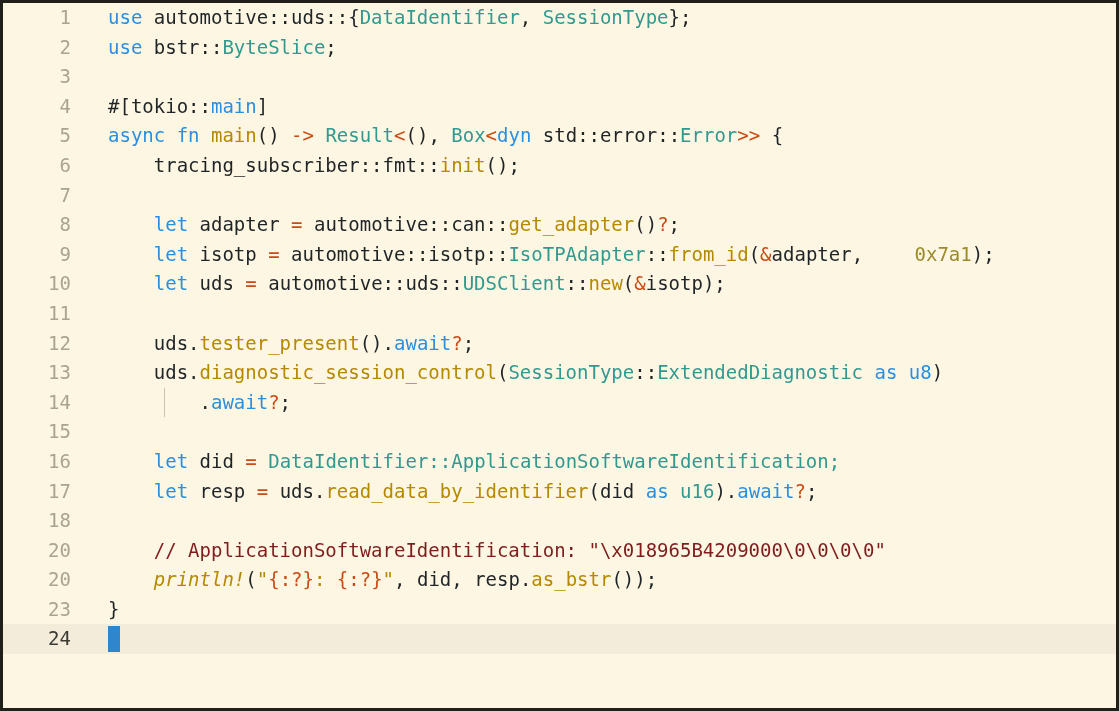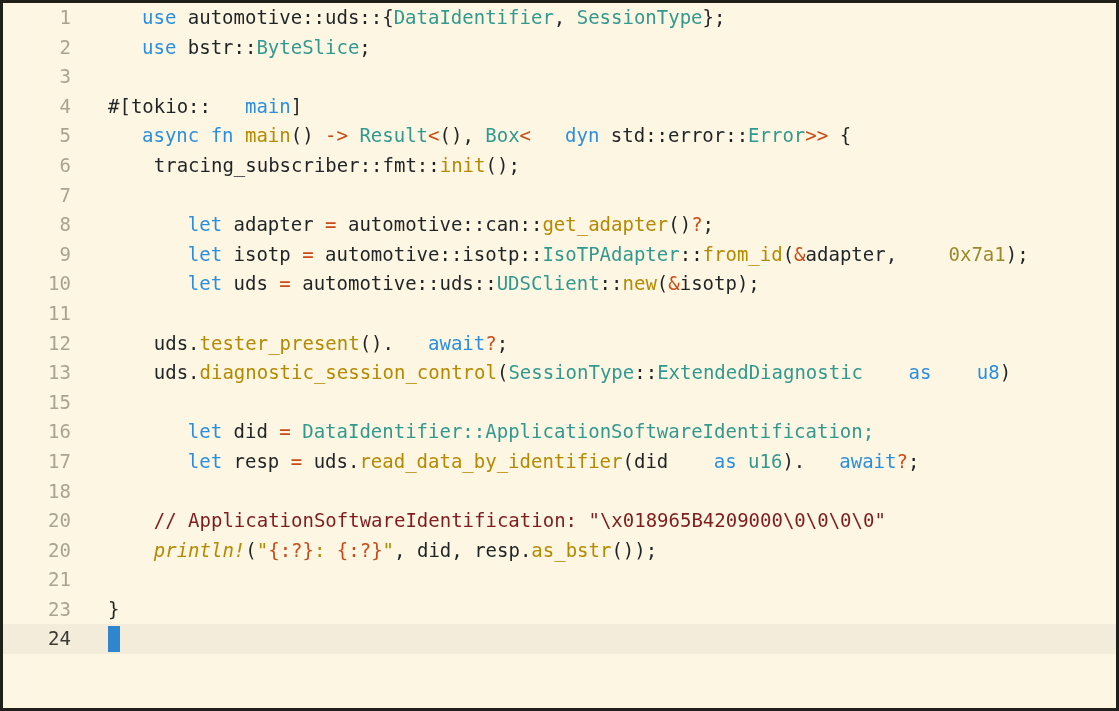--- a/index.html
+++ b/index.html
@@ -53,21 +53,21 @@
   }
   .content {
     position: absolute;
     left: 105px;
     top: 0;
     right: 0;
     white-space: pre;
     color: #1f2426;
   }
   
-  .kw      { color: #2a8fe0; margin-left: 34px; }   
+  .kw      { color: #2a8fe0; }   
   .ty      { color: #31998f; }   
   .fnc     { color: #b58900; }   
   .op      { color: #cb4b16; }   
   .num     { color: #9a8a2a; margin-left: 40px; }   
   .str     { color: #b58900; }   
   .fmt     { color: #cb4b16; }   
   .cmt     { color: #7f1d1d; }   
   .pln     { color: #1f2426; }   
   .mac     { color: #b58900; font-style: italic; }   
 
@@ -97,23 +97,23 @@
       <div class="line"><div class="gutter">4</div><div class="content"><span class="pln">#[tokio::</span><span class="kw">main</span><span class="pln">]</span></div></div>
       <div class="line"><div class="gutter">5</div><div class="content"><span class="kw">async fn</span><span class="pln"> </span><span class="fnc">main</span><span class="pln">() </span><span class="op">-&gt;</span><span class="pln"> </span><span class="ty">Result</span><span class="op">&lt;</span><span class="pln">(), </span><span class="ty">Box</span><span class="op">&lt;</span><span class="kw">dyn</span><span class="pln"> std::error::</span><span class="ty">Error</span><span class="op">&gt;&gt;</span><span class="pln"> {</span></div></div>
       <div class="line"><div class="gutter">6</div><div class="content"><span class="pln">    tracing_subscriber::fmt::</span><span class="fnc">init</span><span class="pln">();</span></div></div>
       <div class="line"><div class="gutter">7</div><div class="content"></div></div>
       <div class="line"><div class="gutter">8</div><div class="content"><span class="pln">    </span><span class="kw">let</span><span class="pln"> adapter </span><span class="op">=</span><span class="pln"> automotive::can::</span><span class="fnc">get_adapter</span><span class="pln">()</span><span class="op">?</span><span class="pln">;</span></div></div>
       <div class="line"><div class="gutter">9</div><div class="content"><span class="pln">    </span><span class="kw">let</span><span class="pln"> isotp </span><span class="op">=</span><span class="pln"> automotive::isotp::</span><span class="ty">IsoTPAdapter</span><span class="pln">::</span><span class="fnc">from_id</span><span class="pln">(</span><span class="op">&amp;</span><span class="pln">adapter, </span><span class="num">0x7a1</span><span class="pln">);</span></div></div>
       <div class="line"><div class="gutter">10</div><div class="content"><span class="pln">    </span><span class="kw">let</span><span class="pln"> uds </span><span class="op">=</span><span class="pln"> automotive::uds::</span><span class="ty">UDSClient</span><span class="pln">::</span><span class="fnc">new</span><span class="pln">(</span><span class="op">&amp;</span><span class="pln">isotp);</span></div></div>
       <div class="line"><div class="gutter">11</div><div class="content"></div></div>
       <div class="line"><div class="gutter">12</div><div class="content"><span class="pln">    uds.</span><span class="fnc">tester_present</span><span class="pln">().</span><span class="kw">await</span><span class="op">?</span><span class="pln">;</span></div></div>
       <div class="line"><div class="gutter">13</div><div class="content"><span class="pln">    uds.</span><span class="fnc">diagnostic_session_control</span><span class="pln">(</span><span class="ty">SessionType</span><span class="pln">::</span><span class="ty">ExtendedDiagnostic</span><span class="pln"> </span><span class="kw">as</span><span class="pln"> </span><span class="kw">u8</span><span class="pln">)</span></div></div>
+      <div class="line"><div class="gutter">14</div><div class="indent-guide" style="left: 161px;"></div><div class="content"><span class="pln">        .</span><span class="kw">await</span><span class="op">?</span><span class="pln">;</span></div></div>
       <div class="line"><div class="gutter">15</div><div class="content"></div></div>
       <div class="line"><div class="gutter">16</div><div class="content"><span class="pln">    </span><span class="kw">let</span><span class="pln"> did </span><span class="op">=</span><span class="pln"> </span><span class="ty">DataIdentifier</span><span class="ty">::</span><span class="ty">ApplicationSoftwareIdentification</span><span class="ty">;</span></div></div>
       <div class="line"><div class="gutter">17</div><div class="content"><span class="pln">    </span><span class="kw">let</span><span class="pln"> resp </span><span class="op">=</span><span class="pln"> uds.</span><span class="fnc">read_data_by_identifier</span><span class="pln">(did </span><span class="kw">as</span><span class="pln"> </span><span class="ty">u16</span><span class="pln">).</span><span class="kw">await</span><span class="op">?</span><span class="pln">;</span></div></div>
       <div class="line"><div class="gutter">18</div><div class="content"></div></div>
       <div class="line"><div class="gutter">20</div><div class="content"><span class="pln">    </span><span class="cmt">// ApplicationSoftwareIdentification: "\x018965B4209000\0\0\0\0"</span></div></div>
       <div class="line"><div class="gutter">20</div><div class="content"><span class="pln">    </span><span class="mac">println!</span><span class="pln">(</span><span class="str">"</span><span class="fmt">{:?}</span><span class="str">: </span><span class="fmt">{:?}</span><span class="str">"</span><span class="pln">, did, resp.</span><span class="fnc">as_bstr</span><span class="pln">());</span></div></div>
-      <div class="line"><div class="gutter">21</div><div class="content"></div></div>
       <div class="line"><div class="gutter">23</div><div class="content"><span class="pln">}</span></div></div>
       <div class="line active"><div class="gutter">24</div><div class="content"></div><div class="cursor" style="left: 105px;"></div></div>
     </div>
 </div>
 
 </body></html>

